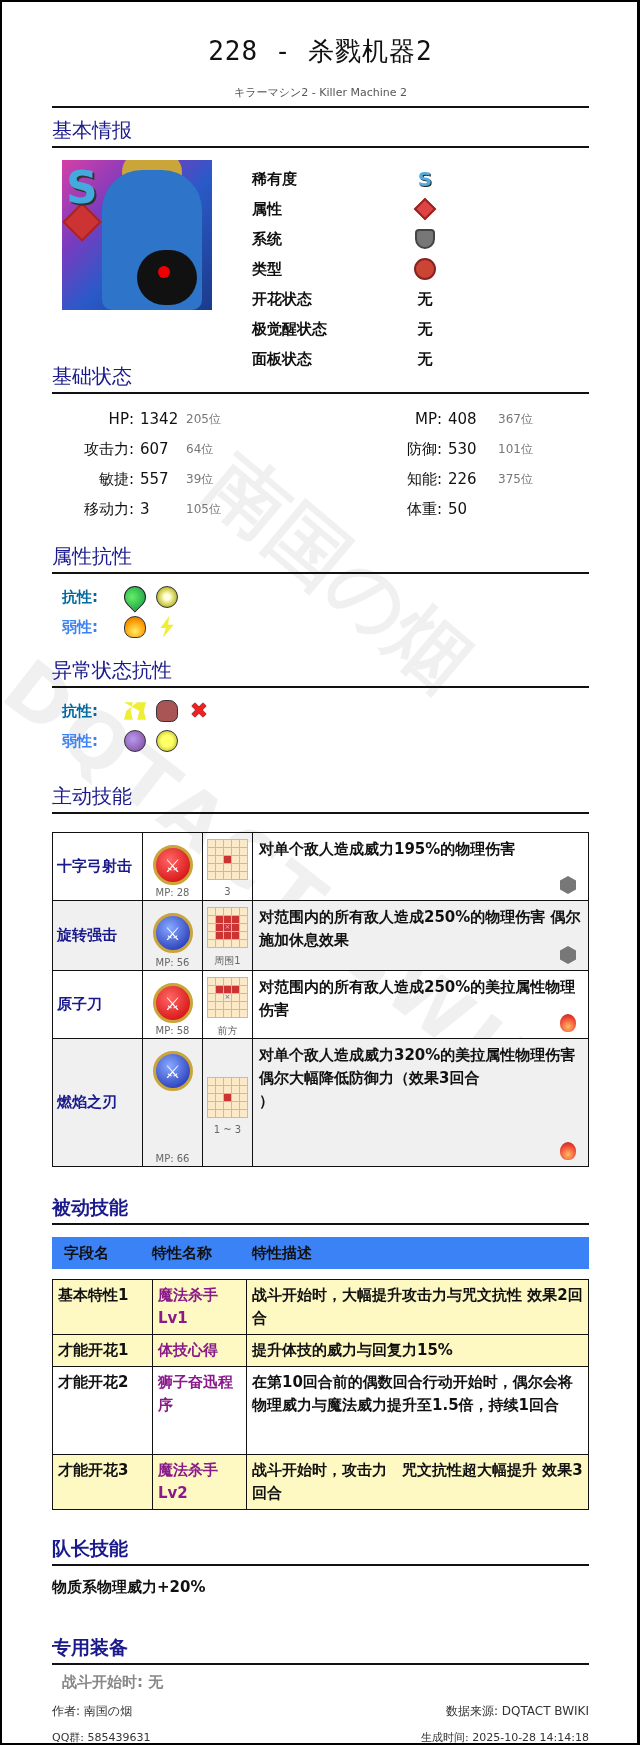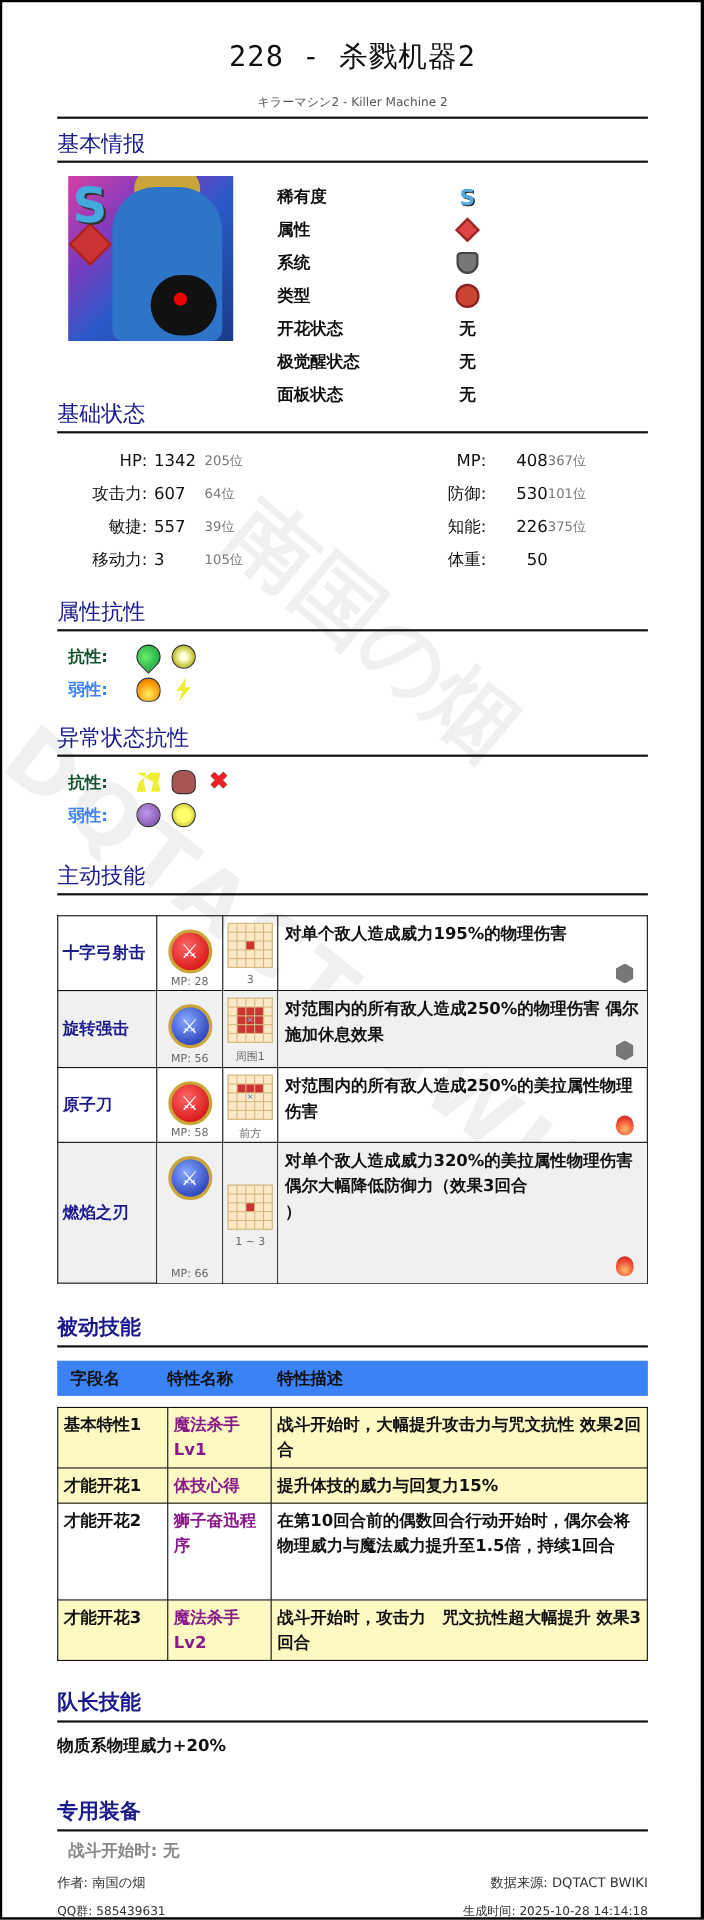--- a/index.html
+++ b/index.html
@@ -54,27 +54,27 @@
   .ico-shield { width: 20px; height: 20px; background: #777; border: 2px solid #444; border-radius: 4px 4px 10px 10px; }
   .ico-circle-red { width: 22px; height: 22px; background: #c43; border: 2px solid #822; border-radius: 50%; }
 
   
   .stats { display: grid; grid-template-columns: 300px 250px; padding-top: 10px; row-gap: 0; }
   .stat { display: flex; height: 30px; align-items: center; font-size: 15px; }
   .stat-label { width: 82px; text-align: right; }
   .stat-val { width: 52px; padding-left: 6px; }
   .stat-rank { font-size: 12px; color: #777; }
   .stat.right .stat-label { width: 90px; }
-  .stat.right .stat-val { width: 56px; text-align: right; }
+  .stat.right .stat-val { width: 56px; }
 
   
   .res-block { padding: 8px 0 6px 10px; }
   .res-row { display: flex; align-items: center; height: 30px; font-weight: bold; font-size: 15px; }
   .res-label { width: 62px; }
-  .res-label.good { color: #14532d; }
+  .res-label.good { color: #0369a1; }
   .res-label.bad { color: #3b82f6; }
   .res-icon { width: 22px; height: 22px; margin-right: 10px; display: inline-block; }
   .ri-wind { background: radial-gradient(circle at 40% 40%, #6e6, #194); border-radius: 50% 50% 50% 0; transform: rotate(-45deg); border: 1px solid #222; }
   .ri-light { background: radial-gradient(circle, #ffd 20%, #cc4 60%, #665 100%); border-radius: 50%; border: 1px solid #333; }
   .ri-fire { background: radial-gradient(circle at 50% 70%, #fe6, #f90 60%, #c60); border-radius: 50% 50% 40% 40%; border: 1px solid #333; }
   .ri-bolt { background: #ee3; clip-path: polygon(60% 0, 20% 55%, 45% 55%, 30% 100%, 80% 40%, 55% 40%); }
   .ri-stun { background: #ee3; clip-path: polygon(0 10%, 40% 10%, 30% 50%, 40% 90%, 0 90%, 10% 50%, 60% 10%, 100% 10%, 90% 50%, 100% 90%, 60% 90%, 70% 50%); }
   .ri-bind { background: #a55; border-radius: 40% 40% 30% 30%; border: 1px solid #333; }
   .ri-x { color: #e22; font-weight: bold; font-size: 22px; line-height: 22px; text-align: center; text-shadow: 0 0 1px #000; }
   .ri-poison { background: radial-gradient(circle at 40% 40%, #b9e, #749); border-radius: 50%; border: 1px solid #333; }

